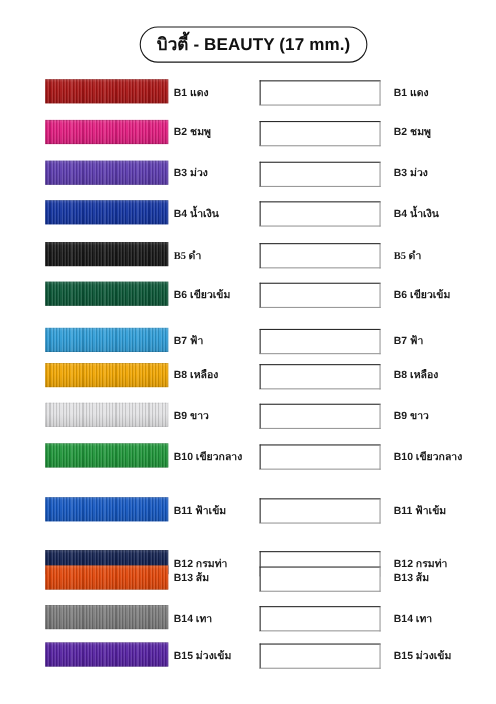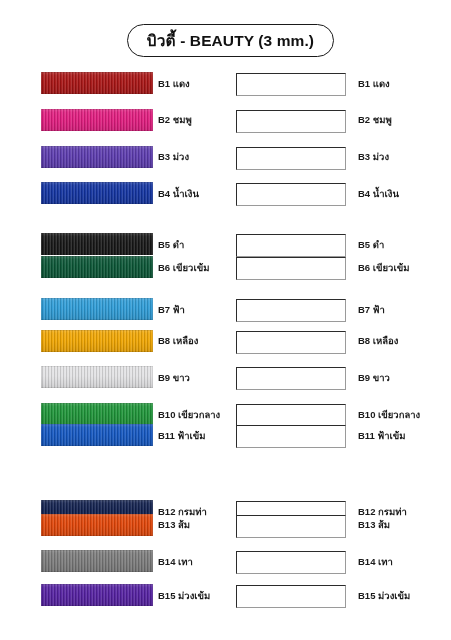--- a/index.html
+++ b/index.html
@@ -126,21 +126,21 @@
     font-size: 9.5px;
     font-weight: bold;
     white-space: nowrap;
     color: #1b1b1b;
   }
 </style>
 </head>
 <body>
 
 <div id="title-wrap">
-  <span id="title-text">บิวตี้ - BEAUTY (3 mm.)</span>
+  <span id="title-text">บิวตี้ - BEAUTY (17 mm.)</span>
 </div>
 
 <div id="rows">
     <div class="swatch-row" style="top: 72px;">
       <div class="ribbon" style="background-color: rgb(168, 20, 20);"></div>
       <div class="label-left">B1 แดง</div>
       <div class="write-box"></div>
       <div class="label-right">B1 แดง</div>
     </div>
     <div class="swatch-row" style="top: 108.8px;">
@@ -154,21 +154,21 @@
       <div class="label-left">B3 ม่วง</div>
       <div class="write-box"></div>
       <div class="label-right">B3 ม่วง</div>
     </div>
     <div class="swatch-row" style="top: 182.4px;">
       <div class="ribbon" style="background-color: rgb(18, 51, 160);"></div>
       <div class="label-left">B4 น้ำเงิน</div>
       <div class="write-box"></div>
       <div class="label-right">B4 น้ำเงิน</div>
     </div>
-    <div class="swatch-row" style="top: 233px;">
+    <div class="swatch-row" style="top: 220px; font-family: Liberation Serif, serif;">
       <div class="ribbon" style="background-color: rgb(22, 22, 22);"></div>
       <div class="label-left">B5 ดำ</div>
       <div class="write-box"></div>
       <div class="label-right">B5 ดำ</div>
     </div>
     <div class="swatch-row" style="top: 256px;">
       <div class="ribbon" style="background-color: rgb(10, 85, 53);"></div>
       <div class="label-left">B6 เขียวเข้ม</div>
       <div class="write-box"></div>
       <div class="label-right">B6 เขียวเข้ม</div>
@@ -190,21 +190,21 @@
       <div class="label-left">B9 ขาว</div>
       <div class="write-box"></div>
       <div class="label-right">B9 ขาว</div>
     </div>
     <div class="swatch-row" style="top: 403.2px; padding-left: 37px;">
       <div class="ribbon" style="background-color: rgb(30, 148, 56);"></div>
       <div class="label-left">B10 เขียวกลาง</div>
       <div class="write-box"></div>
       <div class="label-right">B10 เขียวกลาง</div>
     </div>
-    <div class="swatch-row" style="top: 424px;">
+    <div class="swatch-row" style="top: 452px;">
       <div class="ribbon" style="background-color: rgb(19, 86, 192);"></div>
       <div class="label-left">B11 ฟ้าเข้ม</div>
       <div class="write-box"></div>
       <div class="label-right">B11 ฟ้าเข้ม</div>
     </div>
     <div class="swatch-row" style="top: 500px;">
       <div class="ribbon" style="background-color: rgb(16, 31, 77);"></div>
       <div class="label-left">B12 กรมท่า</div>
       <div class="write-box"></div>
       <div class="label-right">B12 กรมท่า</div>

